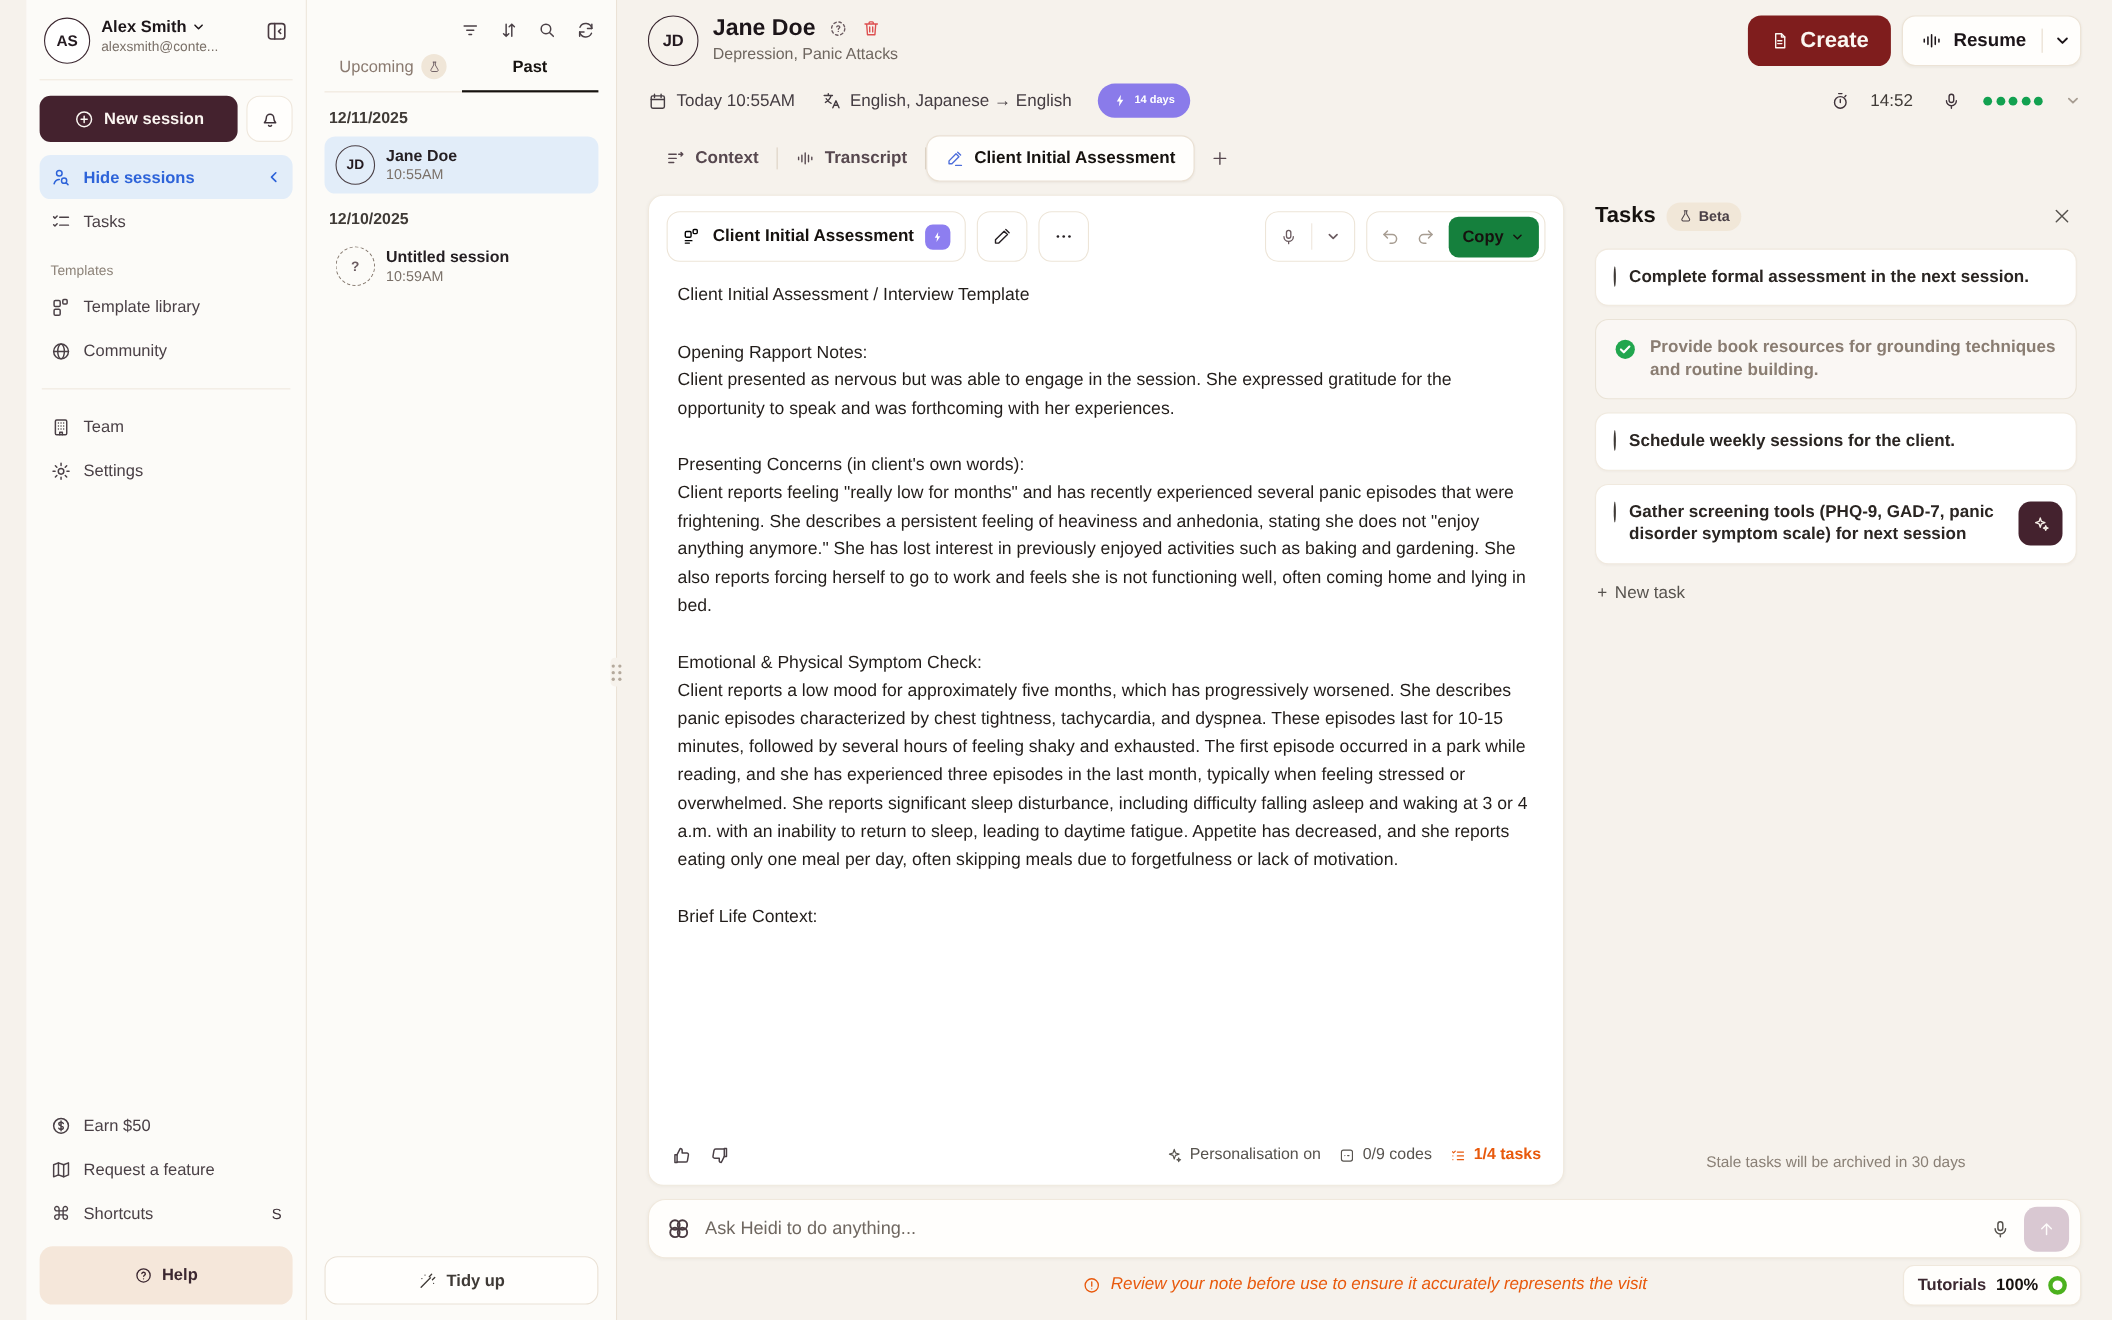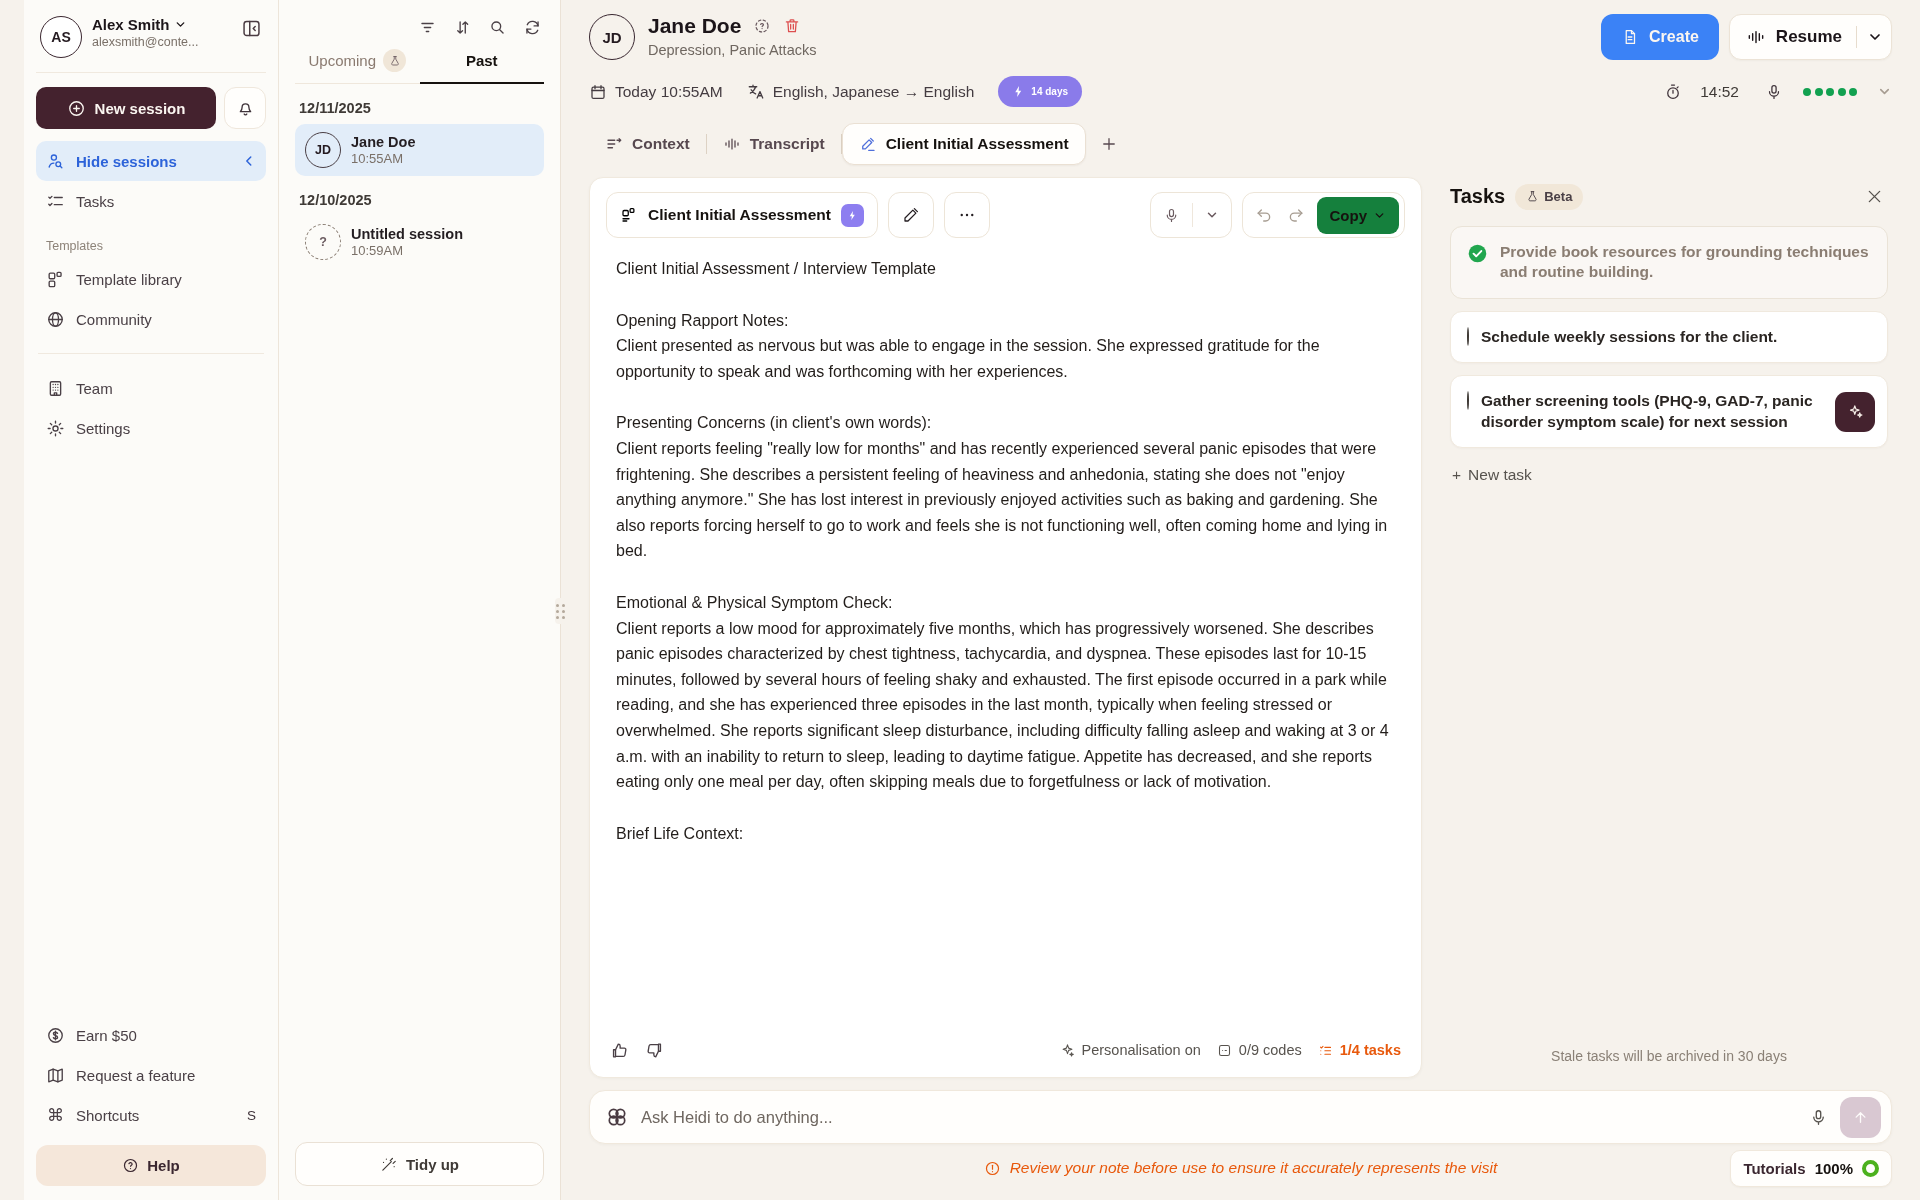--- a/index.html
+++ b/index.html
@@ -18,21 +18,21 @@
   .newsession-row { display:flex; gap:8px; margin:14px 0 12px; }
   .btn-new-session { flex:1; height:42px; background:#44222E; color:#FBF6F1; border:none; border-radius:10px; font-size:15px; font-weight:600; display:flex; align-items:center; justify-content:center; gap:9px; font-family:inherit; cursor:pointer; }
   .btn-bell { width:42px; height:42px; background:#FFFEFC; border:1px solid #EFE7DC; border-radius:12px; display:flex; align-items:center; justify-content:center; color:#3F333A; cursor:pointer; }
   .nav-item { height:40px; display:flex; align-items:center; gap:11px; padding:0 10px; border-radius:10px; font-size:15px; color:#4A4046; cursor:pointer; }
   .nav-item .grow { flex:1; }
   .nav-item.active { background:#E2EDF9; color:#2D63D9; font-weight:600; }
   .section-label { font-size:12.5px; color:#8D8379; margin:18px 10px 6px; }
   .sb-divider { height:1px; background:#F0E9DF; margin:14px 2px; }
   .sidebar .spacer { flex:1; }
   .kbd-hint { font-size:13.5px; color:#3F333A; }
-  .btn-help { height:41px; background:#F5E7DA; border:none; border-radius:12px; display:flex; align-items:center; justify-content:center; gap:8px; font-size:15px; font-weight:600; color:#3B2730; font-family:inherit; margin-top:10px; cursor:pointer; }
+  .btn-help { height:53px; background:#F5E7DA; border:none; border-radius:12px; display:flex; align-items:center; justify-content:center; gap:8px; font-size:15px; font-weight:600; color:#3B2730; font-family:inherit; margin-top:10px; cursor:pointer; }
 
   
   .sessions { width:282px; background:#FCFBF8; border-right:1px solid #EBE2D6; display:flex; flex-direction:column; padding:14px 16px 14px; position:relative; }
   .sess-icons { display:flex; justify-content:flex-end; gap:16px; color:#4A4046; padding:4px 2px 12px; }
   .sess-icons > * { cursor:pointer; }
   .sess-tabs { display:flex; border-bottom:1px solid #EFE7DC; }
   .sess-tab { flex:1; display:flex; align-items:center; justify-content:center; gap:7px; padding-bottom:11px; font-size:15px; cursor:pointer; }
   .sess-tab.inactive { color:#8A7A70; }
   .sess-tab.active { color:#16120F; font-weight:600; border-bottom:2.5px solid #16120F; margin-bottom:-1px; }
   .flask-badge { width:23px; height:23px; border-radius:50%; background:#F0E6D8; display:flex; align-items:center; justify-content:center; color:#6B5B60; }
@@ -51,21 +51,21 @@
   .main { flex:1; display:flex; flex-direction:column; padding:14px 28px 8px; min-width:0; }
   .m-header { display:flex; align-items:flex-start; }
   .patient { display:flex; gap:13px; }
   .patient-avatar { width:46px; height:46px; border:1.6px solid #38262F; border-radius:50%; display:flex; align-items:center; justify-content:center; font-size:15px; font-weight:600; color:#241A20; background:transparent; }
   .patient-name-row { display:flex; align-items:center; gap:12px; }
   .patient-name { font-size:21px; font-weight:700; color:#1C1519; }
   .icon-muted { color:#6B5B60; cursor:pointer; }
   .icon-danger { color:#DD4F4F; cursor:pointer; }
   .patient-sub { font-size:14.5px; color:#6F6760; margin-top:4px; }
   .m-header .spacer { flex:1; }
-  .btn-create { height:46px; background:#3b82f6; color:#FBF6F1; border:none; border-radius:12px; padding:0 20px; font-size:16px; font-weight:700; display:flex; align-items:center; gap:10px; font-family:inherit; cursor:pointer; }
+  .btn-create { height:46px; background:#7f1d1d; color:#FBF6F1; border:none; border-radius:12px; padding:0 20px; font-size:20px; font-weight:700; display:flex; align-items:center; gap:10px; font-family:inherit; cursor:pointer; }
   .btn-resume { height:46px; background:#FFFEFC; border:1px solid #ECE3D6; border-radius:12px; padding:0 8px 0 16px; font-size:17px; font-weight:700; color:#1C1519; display:flex; align-items:center; gap:10px; font-family:inherit; margin-left:10px; cursor:pointer; box-shadow:0 1px 2px rgba(60,40,20,.04); }
   .btn-resume .vsep { width:1px; height:22px; background:#E7DCCD; margin-left:4px; }
   .meta-row { display:flex; align-items:center; margin-top:16px; color:#443C41; font-size:15.5px; }
   .meta-item { display:flex; align-items:center; gap:8px; margin-right:24px; }
   .days-badge { height:31px; background:#8A7BEA; color:#fff; border-radius:999px; display:flex; align-items:center; gap:6px; padding:0 14px; font-size:10px; font-weight:700; cursor:pointer; }
   .meta-row .spacer { flex:1; }
   .rec-cluster { display:flex; align-items:center; gap:18px; color:#3F333A; }
   .rec-timer { font-size:15.5px; color:#3F3A36; }
   .dots { display:flex; gap:3.5px; margin:0 2px; }
   .dots i { width:8px; height:8px; border-radius:50%; background:#12A150; }
@@ -571,20 +571,24 @@
               </svg>
             <span>Beta</span>
           </span>
           <span class="tp-close">
             <svg class="ic" width="19" height="19" viewBox="0 0 24 24">
                 <path d="M5.5 5.5l13 13M18.5 5.5l-13 13"></path>
               </svg>
           </span>
         </div>
 
+        <div class="task-card">
+          <span class="task-check"><span class="task-circle"></span></span>
+          <span class="task-text">Complete formal assessment in the next session.</span>
+        </div>
 
         <div class="task-card done">
           <span class="task-check">
             <svg width="21" height="21" viewBox="0 0 24 24">
                 <circle cx="12" cy="12" r="10" fill="#21A64E" stroke="none"></circle>
                 <path d="M7.5 12.2l3 3 5.8-6" fill="none" stroke="#fff" stroke-width="2.2" stroke-linecap="round" stroke-linejoin="round"></path>
               </svg>
           </span>
           <span class="task-text">Provide book resources for grounding techniques and routine building.</span>
         </div>

